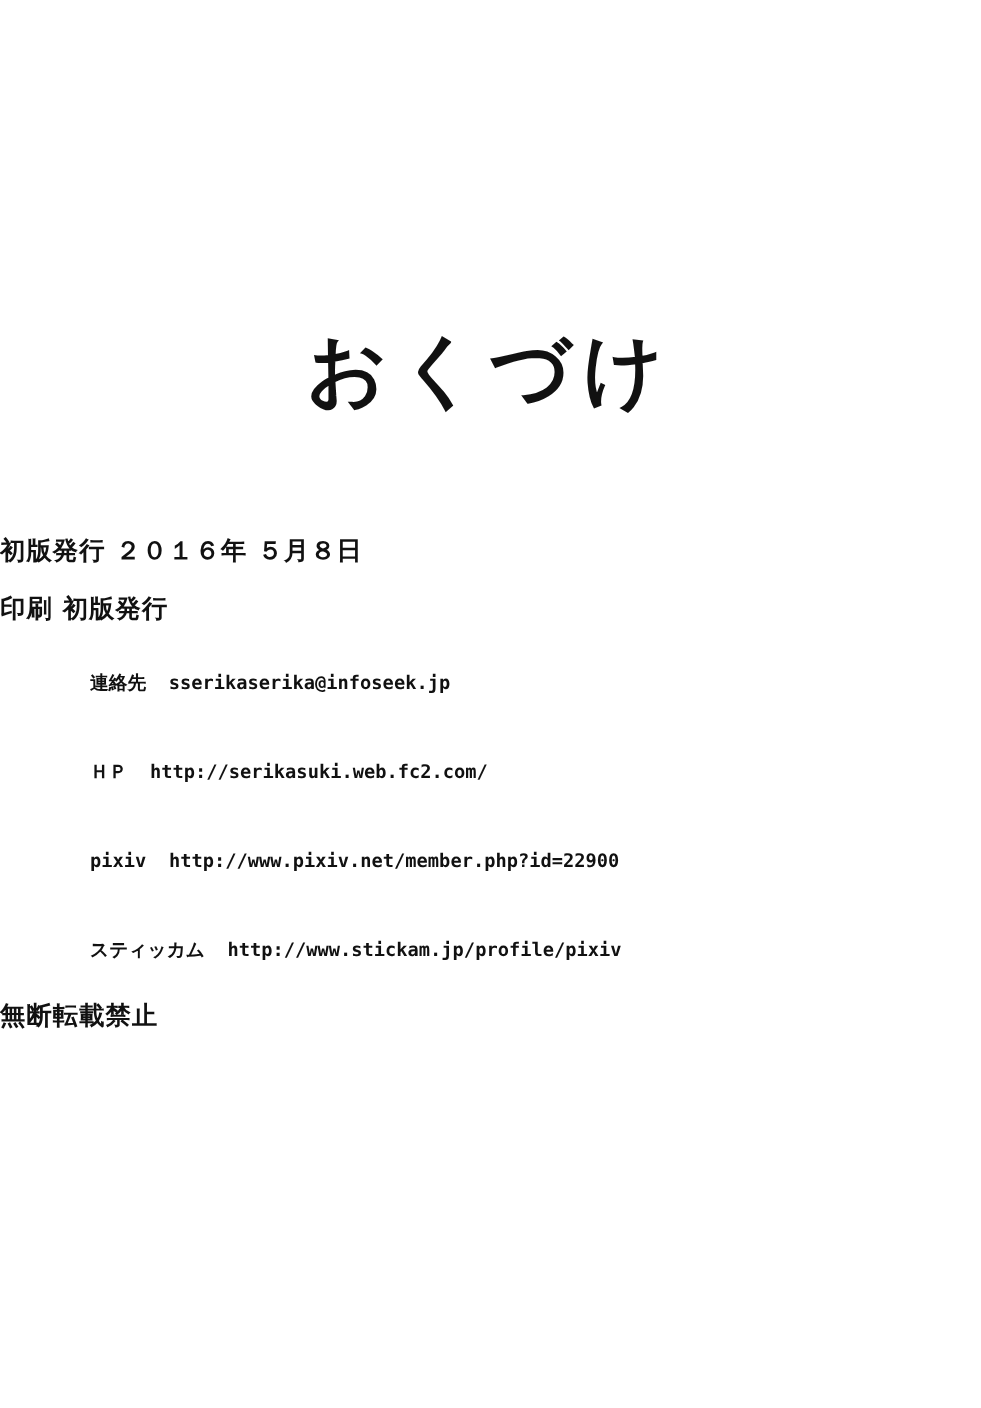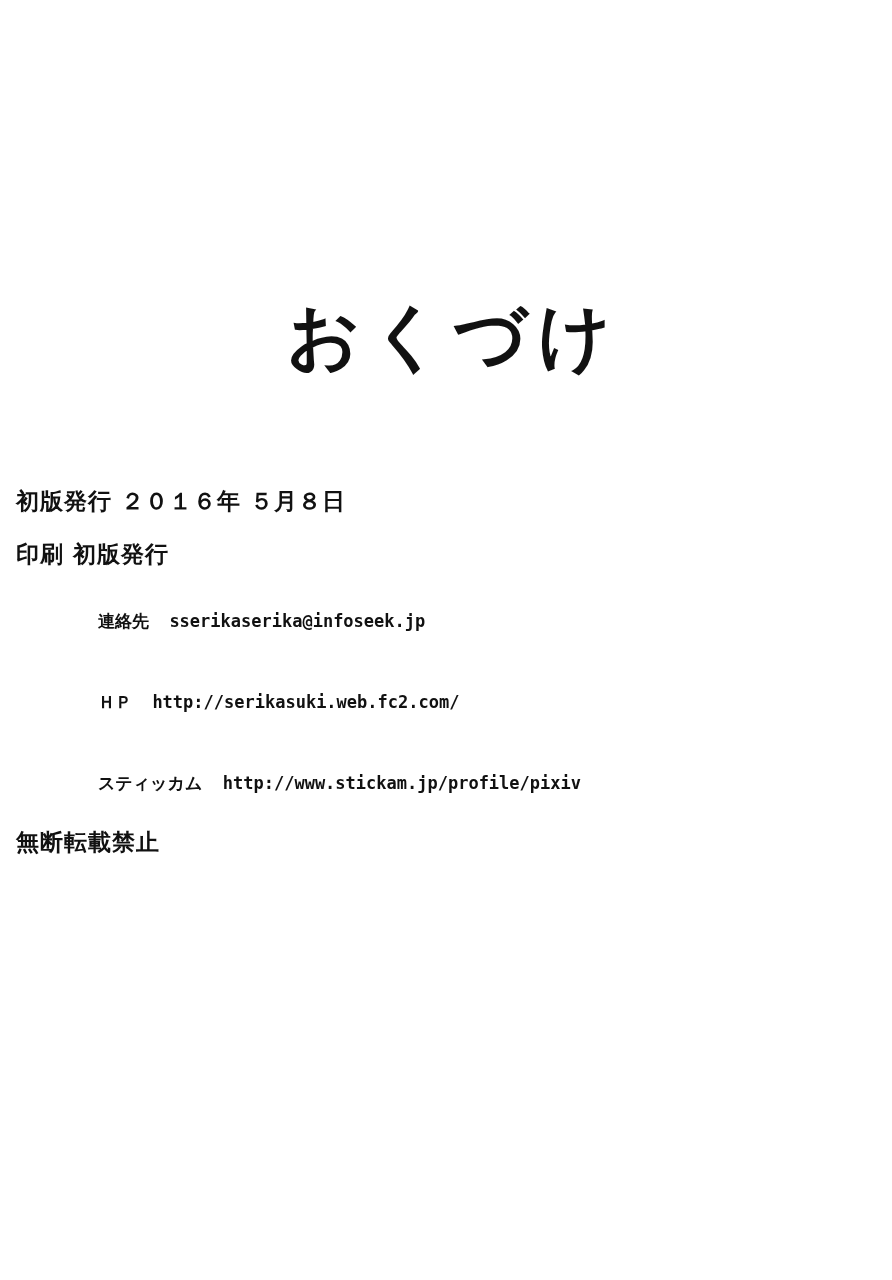--- a/index.html
+++ b/index.html
@@ -17,21 +17,20 @@
     color: #0d0d0d;
   }
   .colophon {
     position: absolute;
     left: 0;
     right: 0;
     top: 0;
     display: flex;
     flex-direction: column;
     align-items: center;
-    padding-left: 16px;
   }
   .colophon-title {
     margin-top: 300px;
     font-family: "DejaVu Sans", "Liberation Sans", sans-serif;
     font-size: 72px;
     font-weight: 700;
     letter-spacing: 10px;
     line-height: 1;
     color: #111111;
   }
@@ -89,20 +88,23 @@
       <div class="info-line jp">印刷 初版発行</div>
 
       <div class="info-line mixed">
         <span class="jp-inline">連絡先</span><span>  </span><span>sserikaserika@infoseek.jp</span>
       </div>
 
       <div class="info-line mixed">
         <span class="jp-inline">ＨＰ</span><span>  </span><span>http://serikasuki.web.fc2.com/</span>
       </div>
 
+      <div class="info-line mixed">
+        <span>pixiv</span><span>  </span><span>http://www.pixiv.net/member.php?id=22900</span>
+      </div>
 
       <div class="info-line mixed">
         <span class="jp-inline">スティッカム</span><span>  </span><span>http://www.stickam.jp/profile/pixiv</span>
       </div>
 
       <div class="info-line last">無断転載禁止</div>
 
     </div>
   </div>
 </div>

